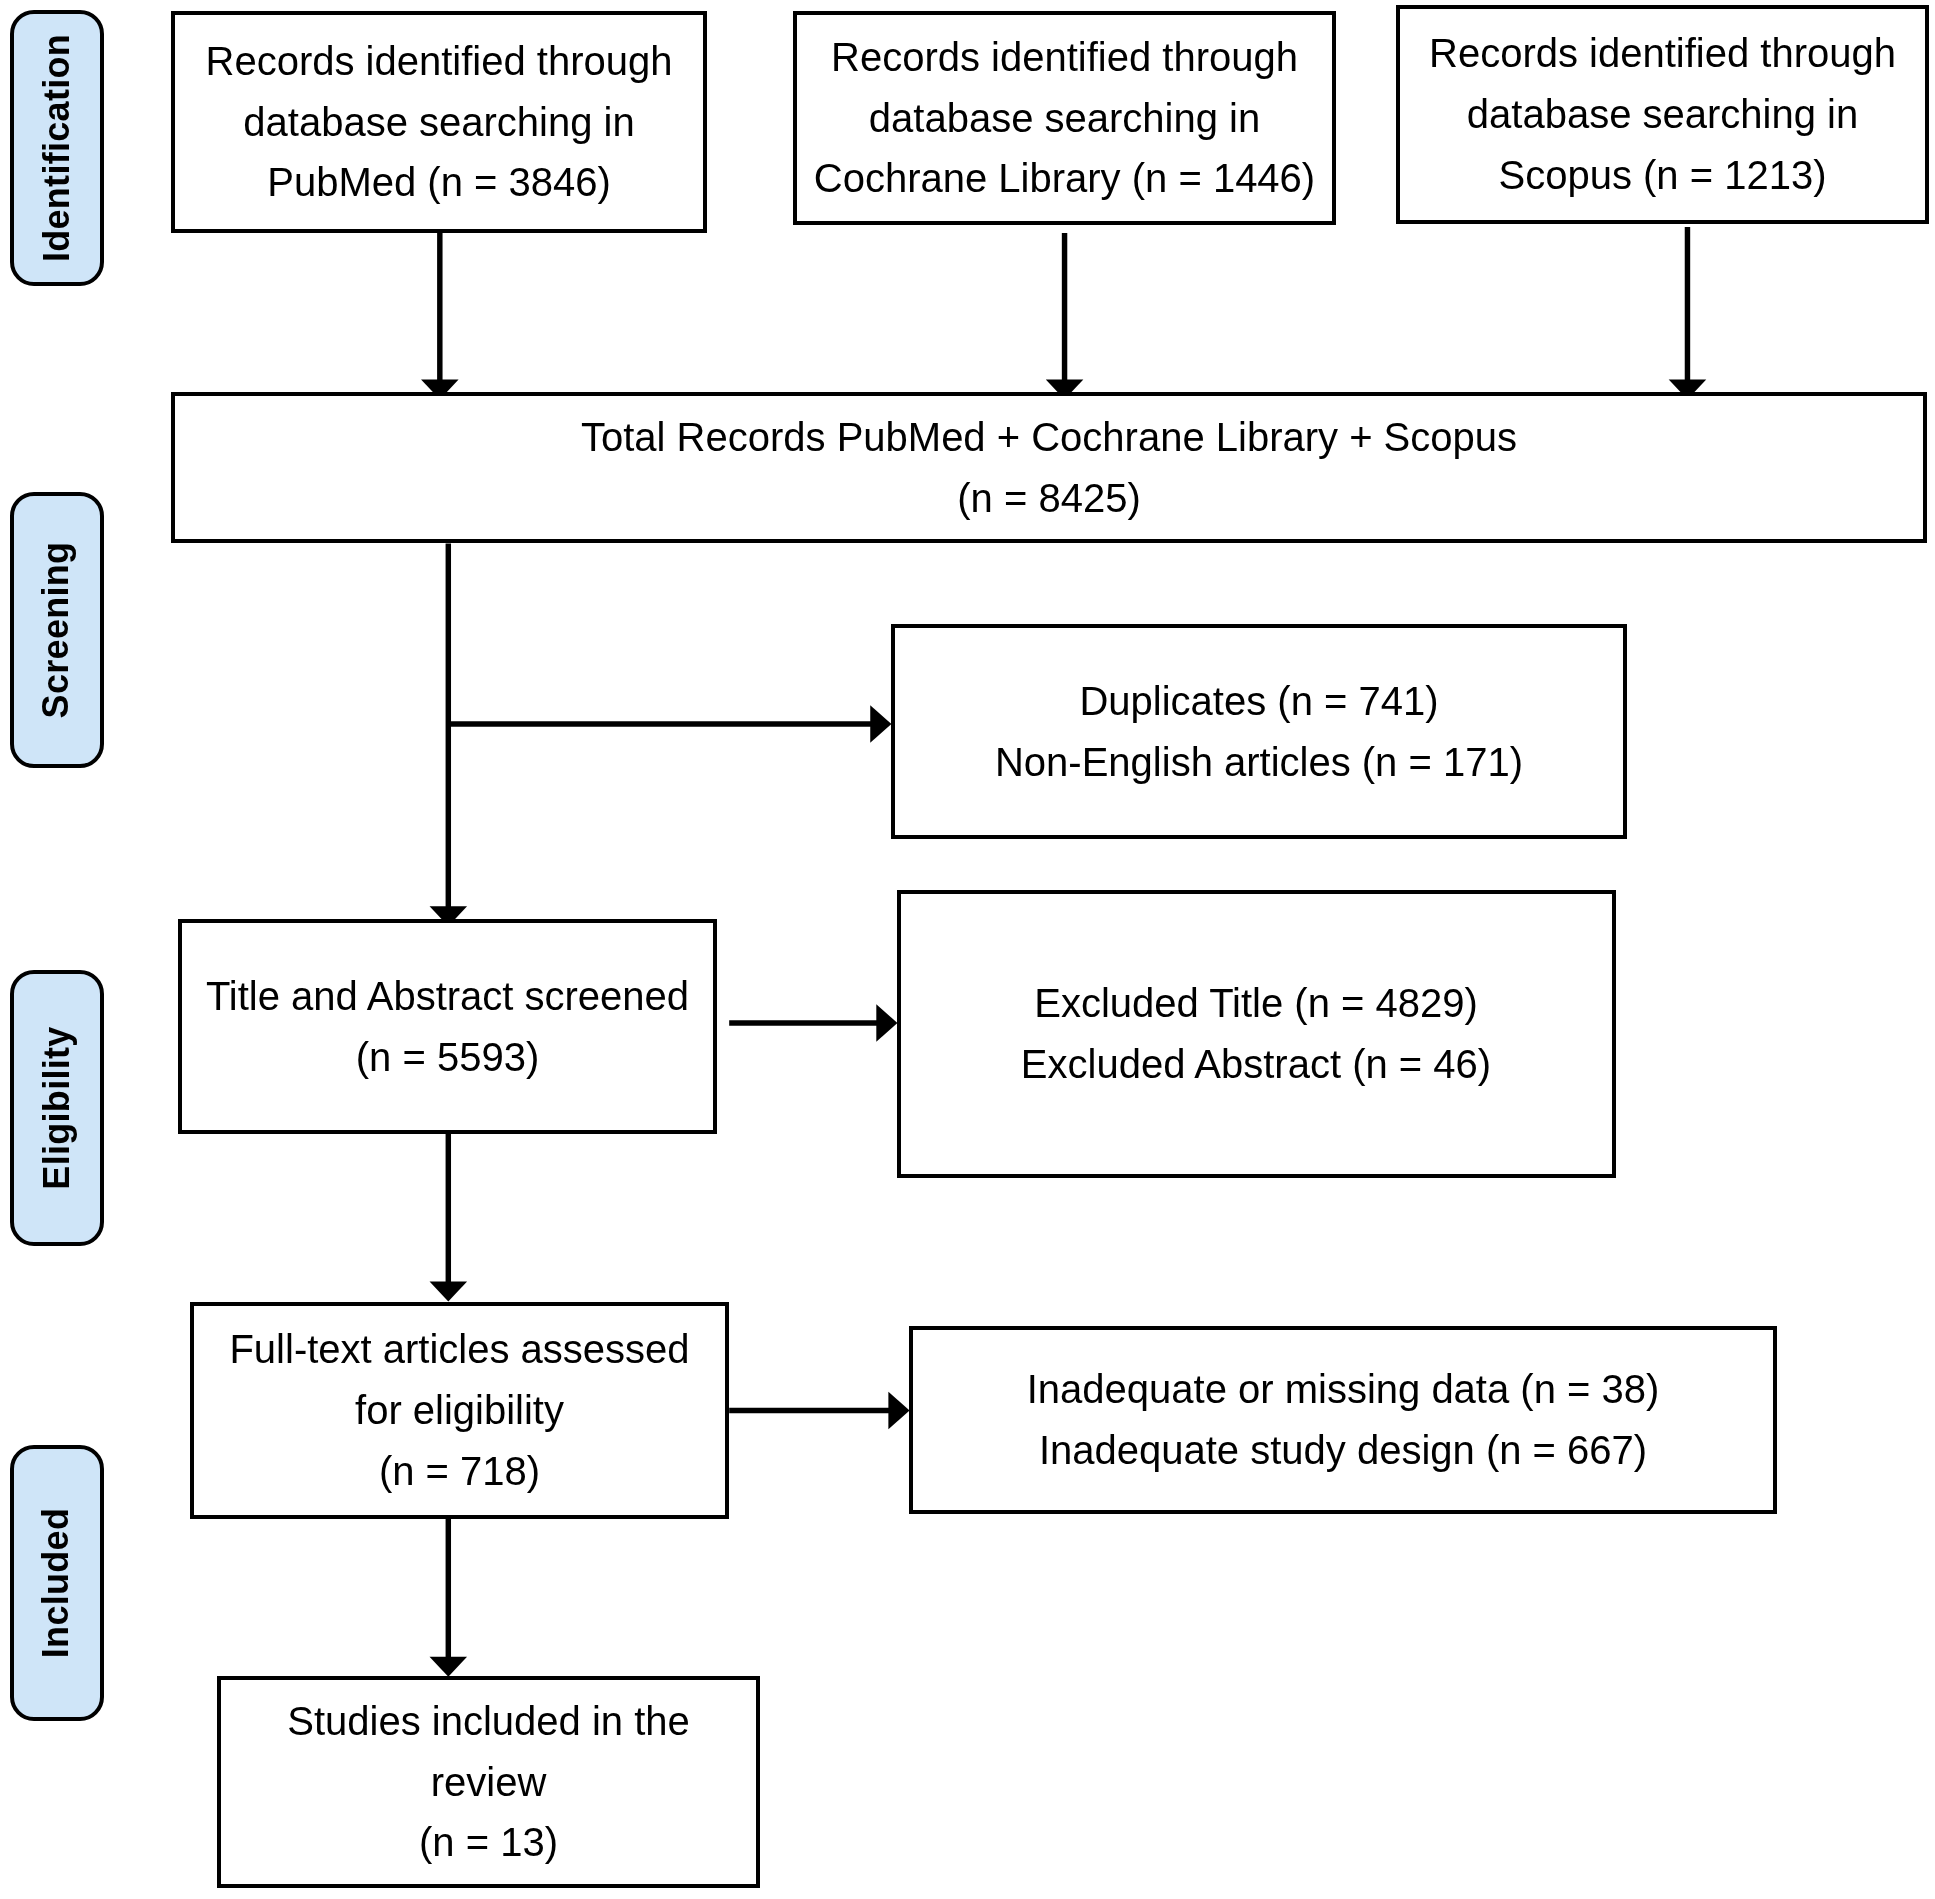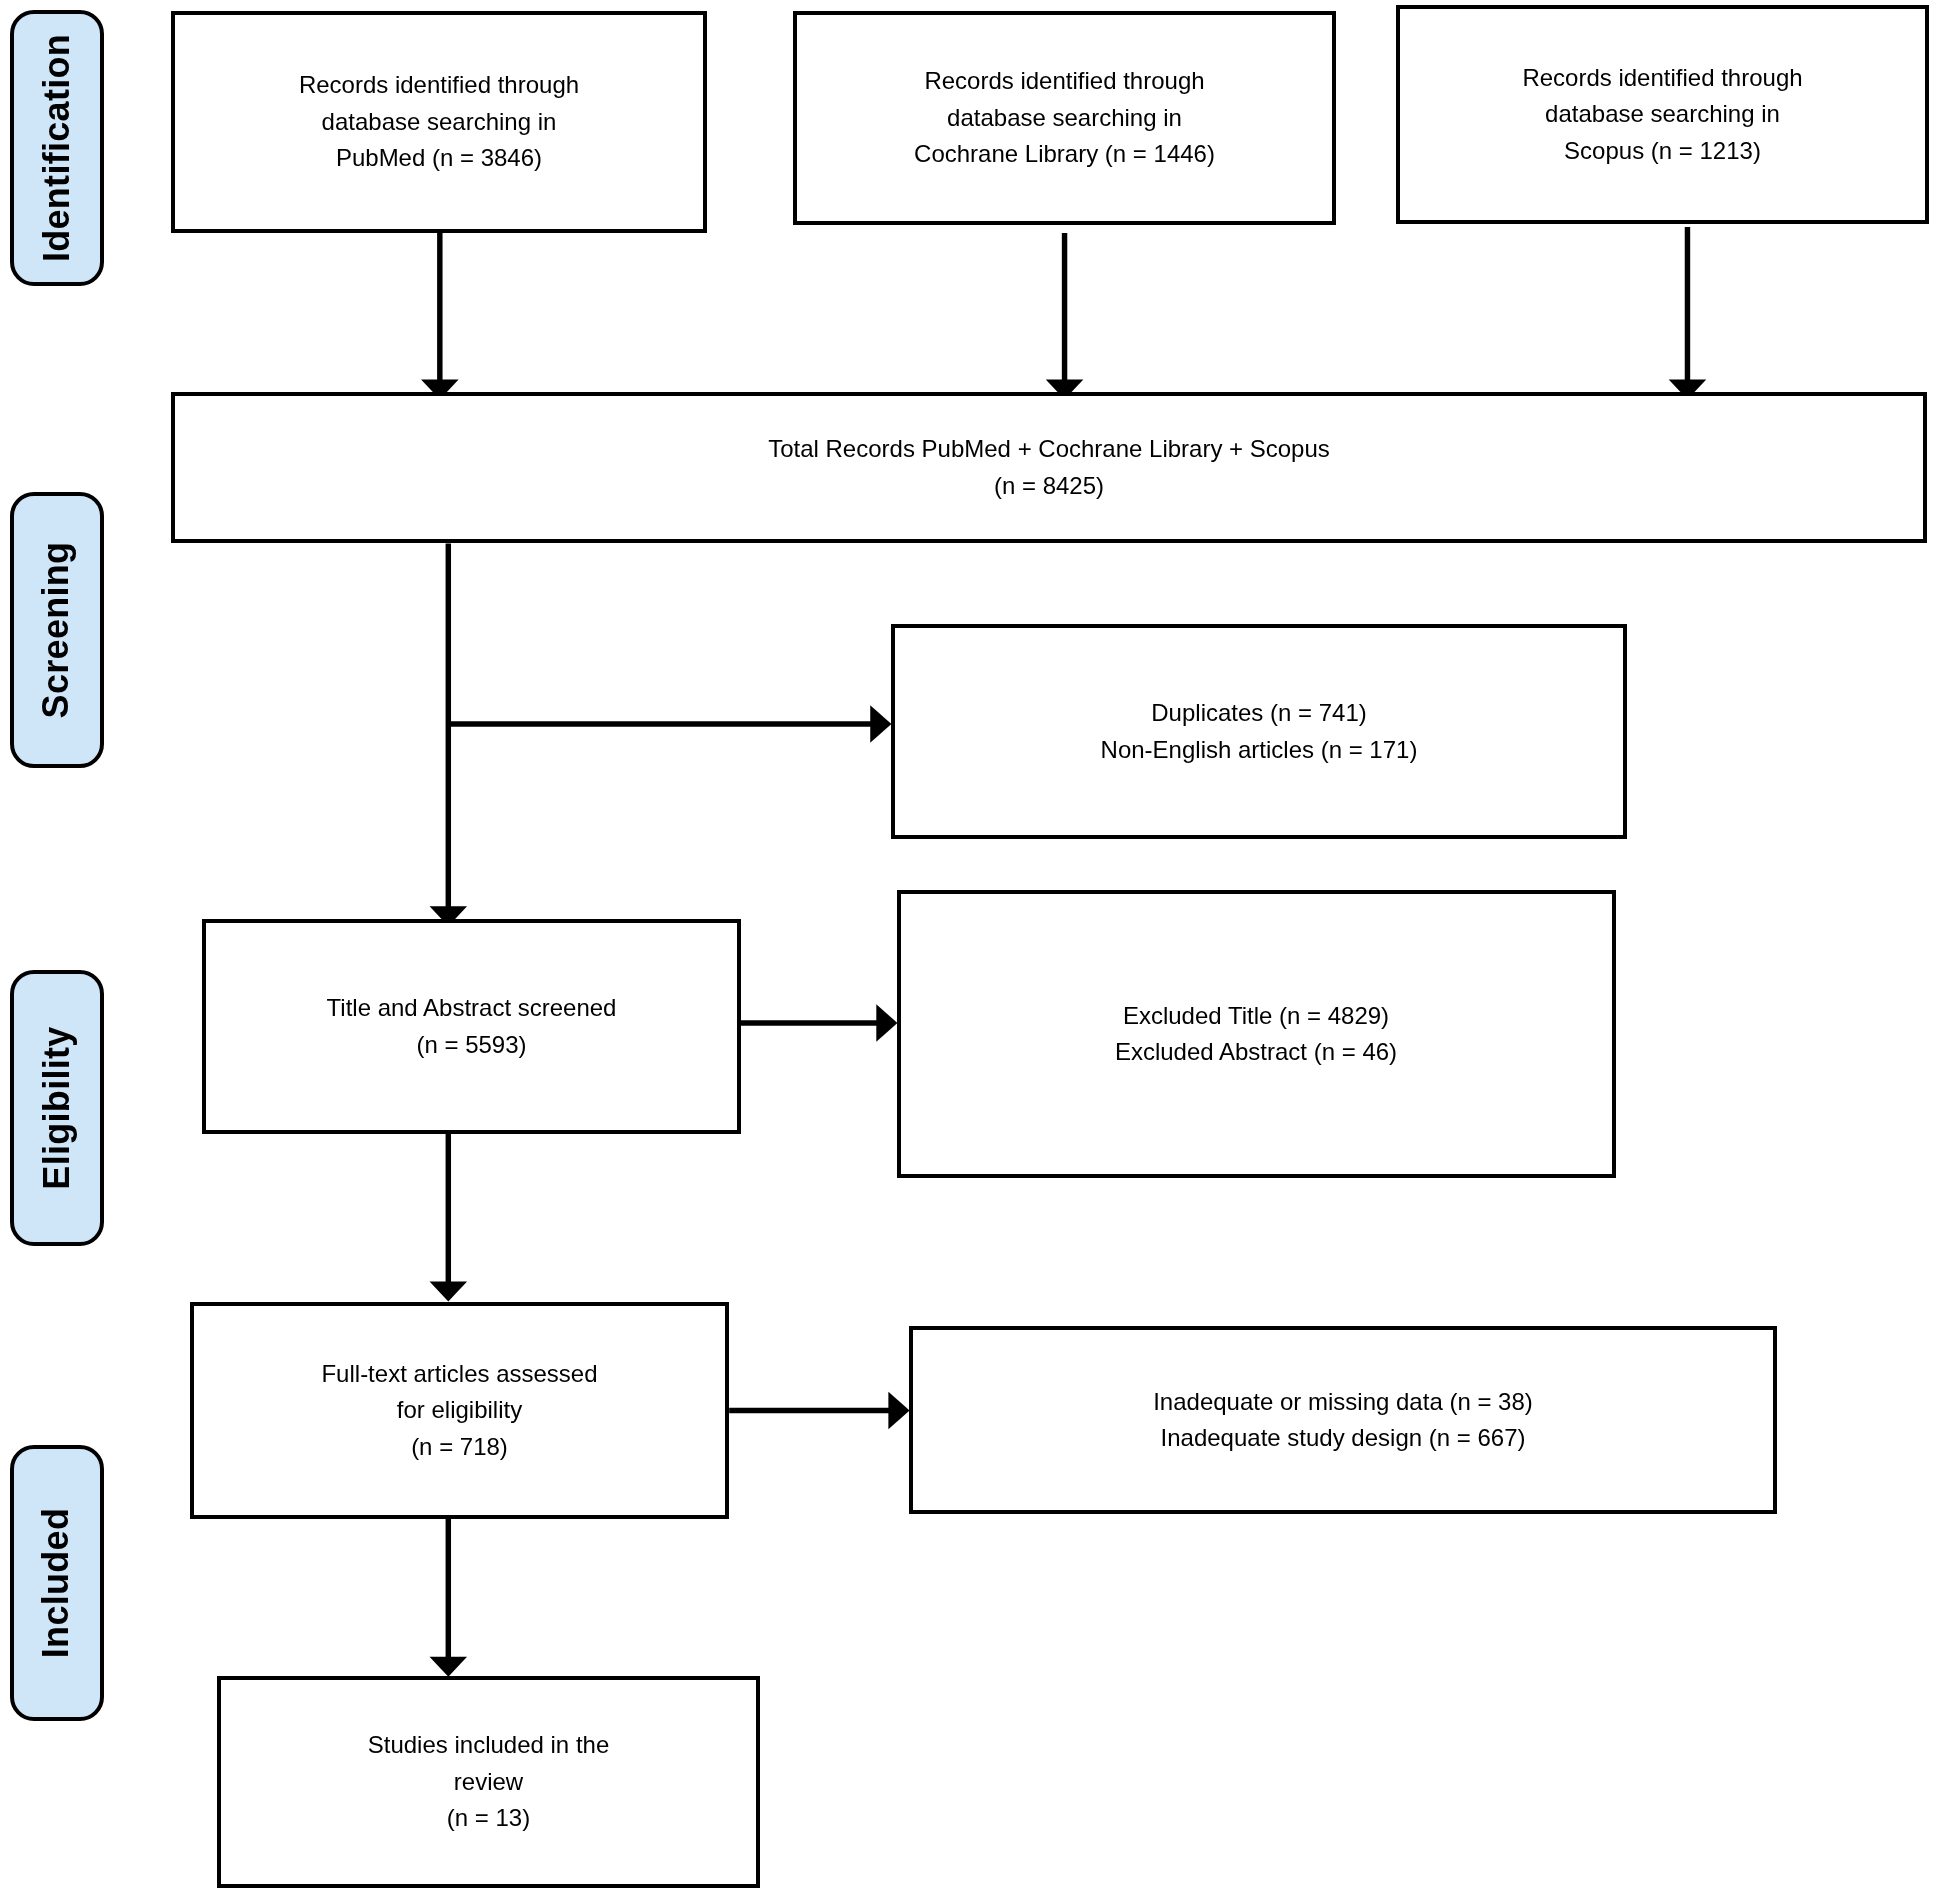--- a/index.html
+++ b/index.html
@@ -43,21 +43,21 @@
     background: #ffffff;
     border: 4.2px solid #000000;
     display: flex;
     flex-direction: column;
     align-items: center;
     justify-content: center;
     text-align: center;
     padding: 6px 11px;
   }
   .flow-box .line {
-    font-size: 24px;
+    font-size: 40px;
     line-height: 1.52;
     color: #000000;
     white-space: nowrap;
     text-align: center;
   }
 
   
   svg#connectors {
     position: absolute;
     left: 0;
@@ -165,21 +165,21 @@
   <div class="flow-box" style="left:171px; top:392px; width:1756px; height:151px;">
     <div class="line">Total Records PubMed + Cochrane Library + Scopus</div>
     <div class="line">(n = 8425)</div>
   </div>
 
   <div class="flow-box" style="left:891px; top:624px; width:736px; height:215px;">
     <div class="line">Duplicates (n = 741)</div>
     <div class="line">Non-English articles (n = 171)</div>
   </div>
 
-  <div class="flow-box" style="left:202px; top:919px; width:539px; height:215px;">
+  <div class="flow-box" style="left:178px; top:919px; width:539px; height:215px;">
     <div class="line">Title and Abstract screened</div>
     <div class="line">(n = 5593)</div>
   </div>
 
   <div class="flow-box" style="left:897px; top:890px; width:719px; height:288px;padding-left:10px;">
     <div class="line">Excluded Title (n = 4829)</div>
     <div class="line">Excluded Abstract (n = 46)</div>
   </div>
 
   <div class="flow-box" style="left:190px; top:1302px; width:539px; height:217px;">

